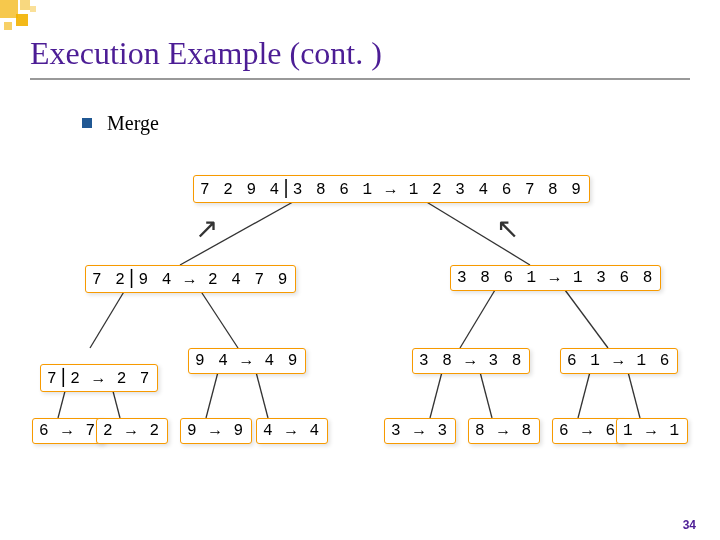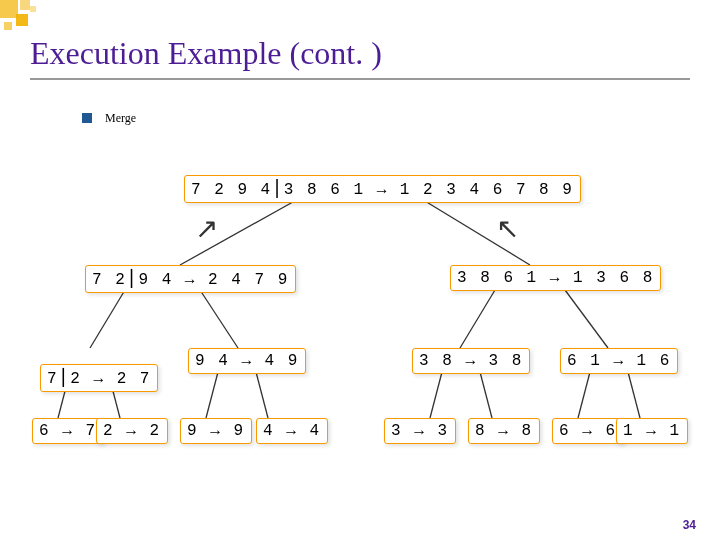--- a/index.html
+++ b/index.html
@@ -35,21 +35,21 @@
     top: 78px;
     left: 30px;
     right: 30px;
     height: 2px;
     background: #999;
   }
   .bullet {
     position: absolute;
     top: 110px;
     left: 82px;
-    font-size: 12px;
+    font-size: 20px;
   }
   .bullet .sqb {
     display: inline-block;
     width: 10px; height: 10px;
     background: #205893;
     margin-right: 10px;
     vertical-align: middle;
   }
   .bullet .btxt { vertical-align: middle; }
 
@@ -134,21 +134,21 @@
   <line x1="442" y1="372" x2="430" y2="418"></line>
   <line x1="480" y1="372" x2="492" y2="418"></line>
 
   <line x1="590" y1="372" x2="578" y2="418"></line>
   <line x1="628" y1="372" x2="640" y2="418"></line>
 </svg>
 
 <div class="bigarrow" style="left:195px; top:215px;">↗</div>
 <div class="bigarrow" style="left:496px; top:215px;">↖</div>
 
-<div class="node" style="left:184px; top:175px;">7 2 9 4⎮3 8 6 1 → 1 2 3 4 6 7 8 9</div>
+<div class="node" style="left:193px; top:175px;">7 2 9 4⎮3 8 6 1 → 1 2 3 4 6 7 8 9</div>
 
 <div class="node" style="left:85px;  top:265px;">7 2⎮9 4 → 2 4 7 9</div>
 <div class="node" style="left:450px; top:265px;">3 8 6 1 → 1 3 6 8</div>
 
 <div class="node" style="left:40px;  top:348px;margin-top:16px;">7⎮2 → 2 7</div>
 <div class="node" style="left:188px; top:348px;">9 4 → 4 9</div>
 <div class="node" style="left:412px; top:348px;">3 8 → 3 8</div>
 <div class="node" style="left:560px; top:348px;">6 1 → 1 6</div>
 
 <div class="node" style="left:32px;  top:418px;">6 → 7</div>

